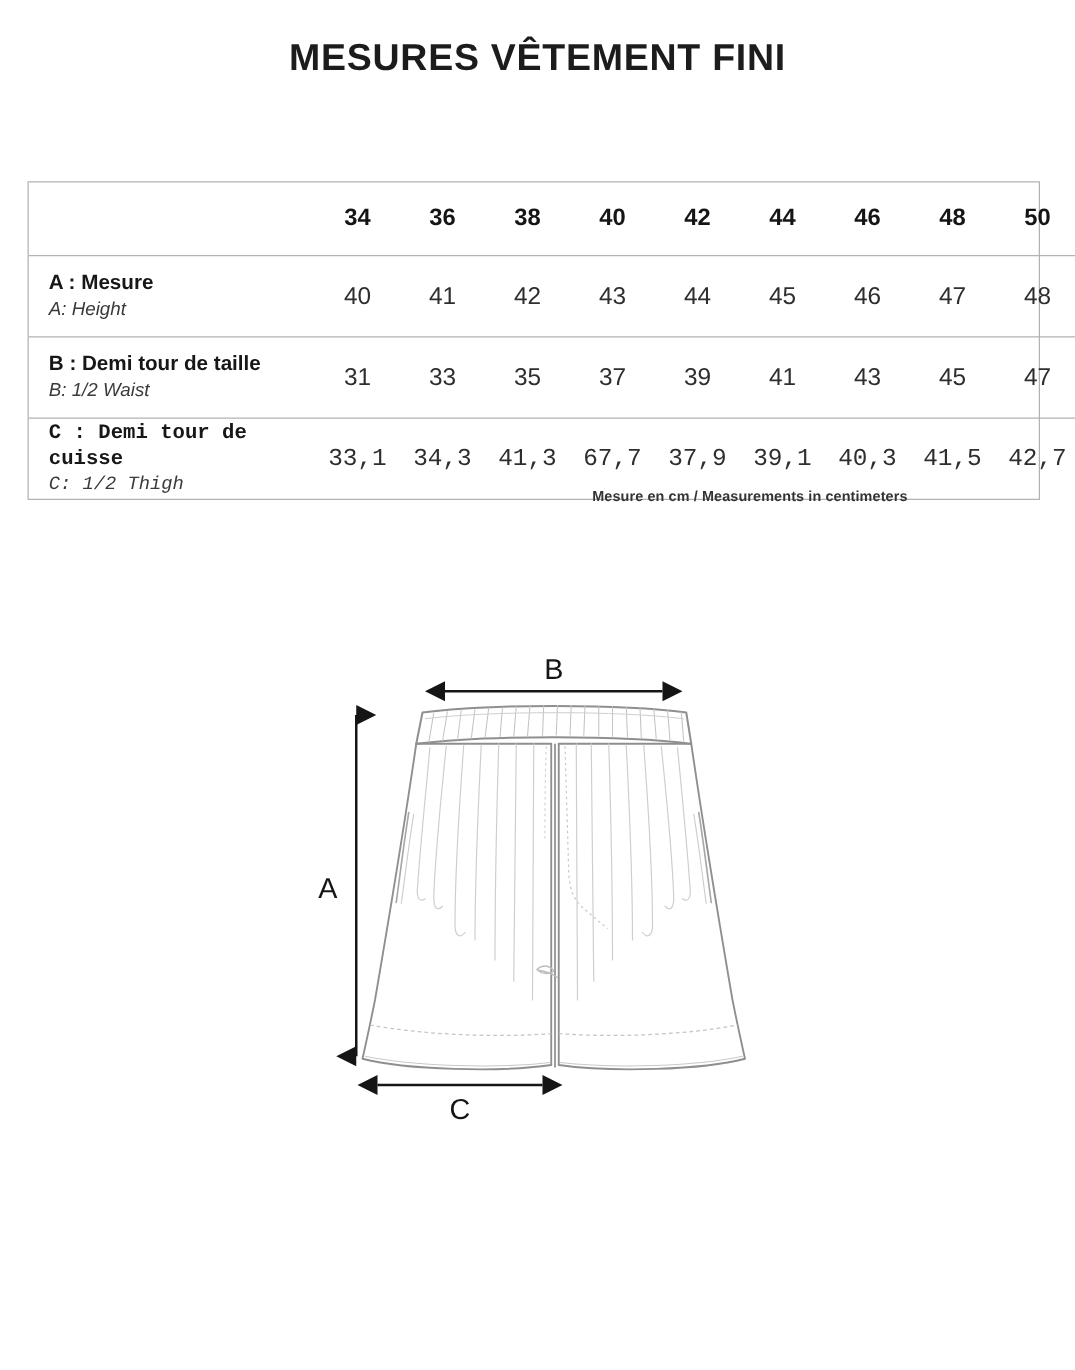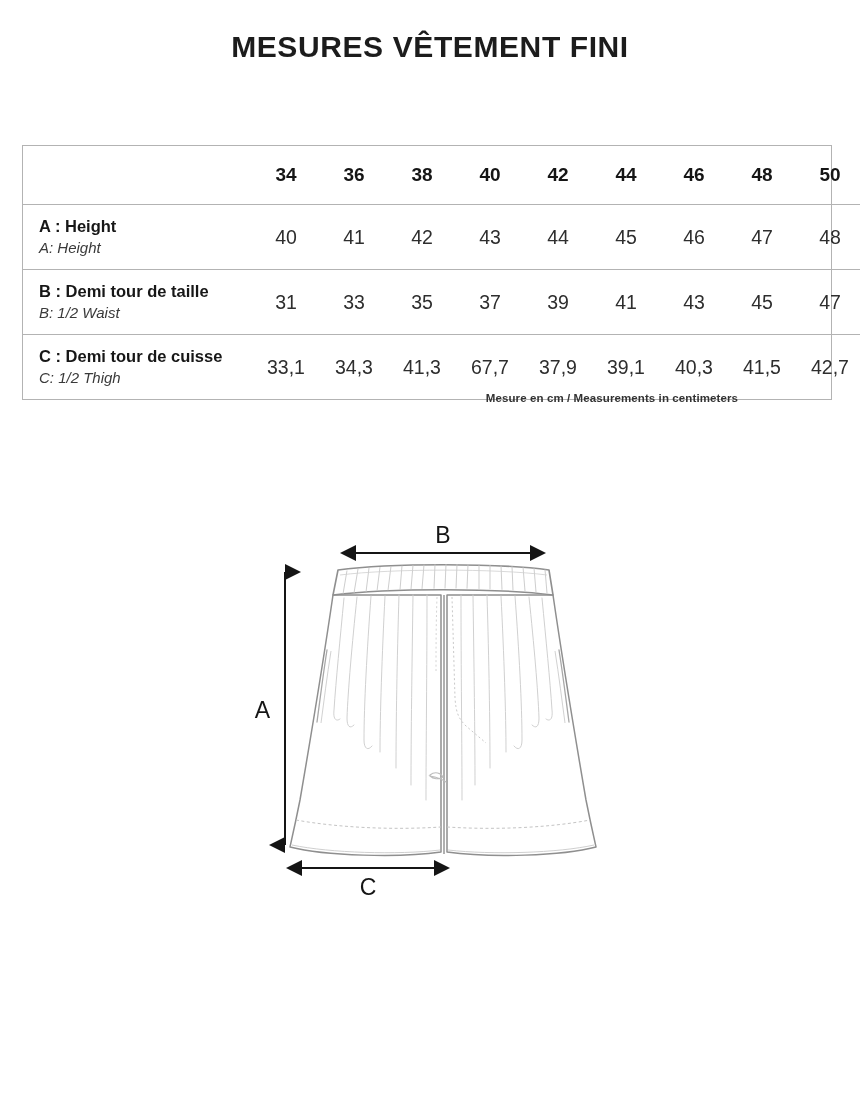--- a/index.html
+++ b/index.html
@@ -58,20 +58,21 @@
   table.size-table tr.head-row th {
     height: 56px;
     border-bottom: 1px solid #b3b3b3;
   }
   table.size-table tr.data-row td {
     height: 62px;
     border-bottom: 1px solid #b3b3b3;
   }
   table.size-table tr.data-row:last-child td {
     border-bottom: none;
+    font-family: Liberation Mono, monospace;
   }
   th.label-col, td.label-col {
     width: 212px;
     text-align: left;
     padding-left: 16px;
     vertical-align: middle;
   }
   th.val-col, td.val-col {
     width: 66px;
     text-align: center;
@@ -107,21 +108,20 @@
   .table-note {
     position: absolute;
     left: 22px;
     top: 392px;
     width: 704px;
     text-align: right;
     font-size: 11.5px;
     font-weight: 600;
     color: #333;
     letter-spacing: 0.1px;
-    padding-left: 12px;
   }
 
   
   .diagram {
     position: absolute;
     left: 0;
     top: 500px;
     width: 860px;
     height: 440px;
   }
@@ -154,21 +154,21 @@
         <th class="val-col">42</th>
         <th class="val-col">44</th>
         <th class="val-col">46</th>
         <th class="val-col">48</th>
         <th class="val-col">50</th>
       </tr>
     </thead>
     <tbody>
       <tr class="data-row">
         <td class="label-col">
-          <span class="row-label-fr">A : Height</span>
+          <span class="row-label-fr">A : Mesure</span>
           <span class="row-label-en">A: Height</span>
         </td>
         <td class="val-col">40</td>
         <td class="val-col">41</td>
         <td class="val-col">42</td>
         <td class="val-col">43</td>
         <td class="val-col">44</td>
         <td class="val-col">45</td>
         <td class="val-col">46</td>
         <td class="val-col">47</td>

